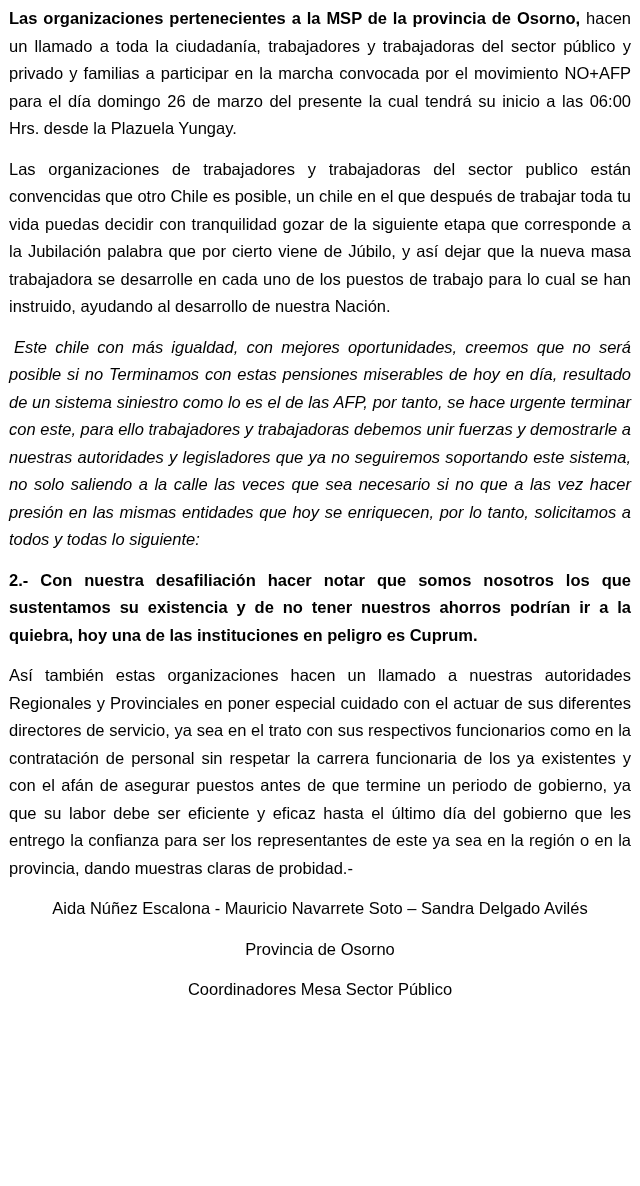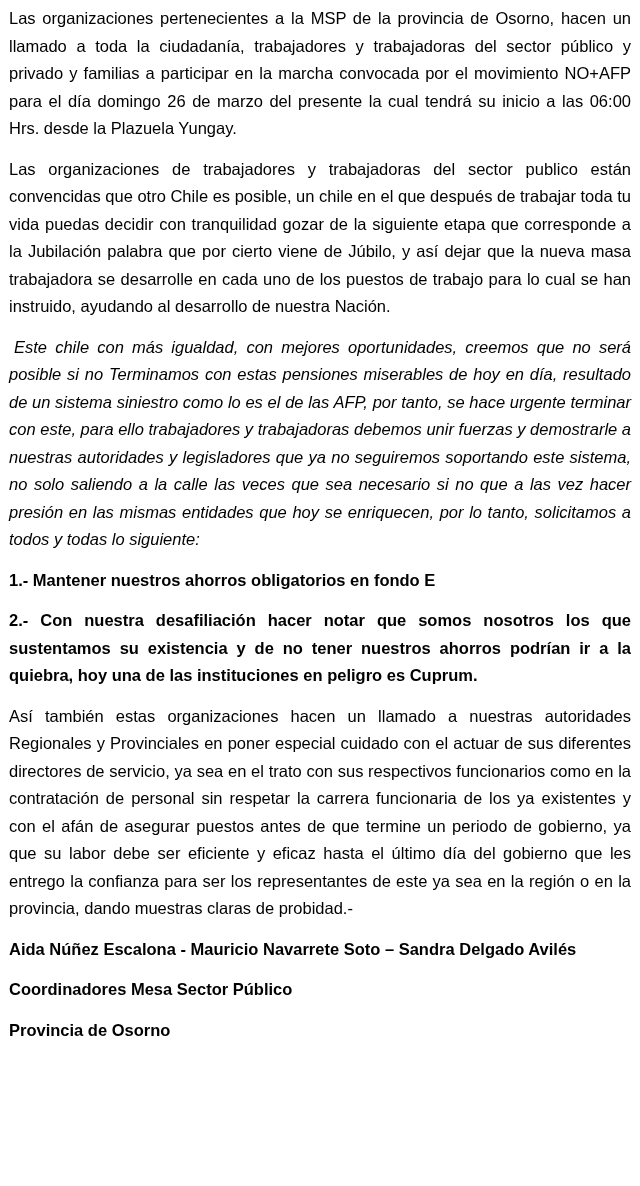--- a/index.html
+++ b/index.html
@@ -20,49 +20,48 @@
     font-size: 16.5px;
     line-height: 27.5px;
     text-align: justify;
     text-justify: inter-word;
   }
   .doc p.para-indent-sm {
     text-indent: 5px;
     font-style: italic;
   }
   .bold {
-    font-weight: normal;
+    font-weight: bold;
   }
   .doc p.list-item {
     font-weight: bold;
   }
   .doc p.signature {
-    text-align: left;
-    font-weight: bold;
+    text-align: center;
+    font-weight: normal;
   }
 </style>
 </head>
 <body>
 
 <div class="doc">
 
   <p>
     <span class="bold">Las organizaciones pertenecientes a la MSP de la provincia de Osorno,</span><span> hacen un llamado a toda la ciudadanía, trabajadores y trabajadoras del sector público y privado y familias a participar en la marcha convocada por el movimiento NO+AFP para el día domingo 26 de marzo del presente la cual tendrá su inicio a las 06:00 Hrs. desde la Plazuela Yungay.</span>
   </p>
 
   <p>Las organizaciones de trabajadores y trabajadoras del sector publico están convencidas que otro Chile es posible, un chile en el que después de trabajar toda tu vida puedas decidir con tranquilidad gozar de la siguiente etapa que corresponde a la Jubilación palabra que por cierto viene de Júbilo, y así dejar que la nueva masa trabajadora se desarrolle en cada uno de los puestos de trabajo para lo cual se han instruido, ayudando al desarrollo de nuestra Nación.</p>
 
   <p class="para-indent-sm">Este chile con más igualdad, con mejores oportunidades, creemos que no será posible si no Terminamos con estas pensiones miserables de hoy en día, resultado de un sistema siniestro como lo es el de las AFP, por tanto, se hace urgente terminar con este, para ello trabajadores y trabajadoras debemos unir fuerzas y demostrarle a nuestras autoridades y legisladores que ya no seguiremos soportando este sistema, no solo saliendo a la calle las veces que sea necesario si no que a las vez hacer presión en las mismas entidades que hoy se enriquecen, por lo tanto, solicitamos a todos y todas lo siguiente:</p>
 
-  <p class="list-item">1.- Mantener nuestros ahorros obligatorios en fondo E</p>
 
   <p class="list-item">2.- Con nuestra desafiliación hacer notar que somos nosotros los que sustentamos su existencia y de no tener nuestros ahorros podrían ir a la quiebra, hoy una de las instituciones en peligro es Cuprum.</p>
 
 
   <p>Así también estas organizaciones hacen un llamado a nuestras autoridades Regionales y Provinciales en poner especial cuidado con el actuar de sus diferentes directores de servicio, ya sea en el trato con sus respectivos funcionarios como en la contratación de personal sin respetar la carrera funcionaria de los ya existentes y con el afán de asegurar puestos antes de que termine un periodo de gobierno, ya que su labor debe ser eficiente y eficaz hasta el último día del gobierno que les entrego la confianza para ser los representantes de este ya sea en la región o en la provincia, dando muestras claras de probidad.-</p>
 
   <p class="signature">Aida Núñez Escalona  - Mauricio Navarrete Soto – Sandra Delgado Avilés</p>
 
+  <p class="signature">Provincia de Osorno</p>
+
   <p class="signature">Coordinadores Mesa Sector Público</p>
-
-  <p class="signature">Provincia de Osorno</p>
 
 </div>
 
 </body></html>

